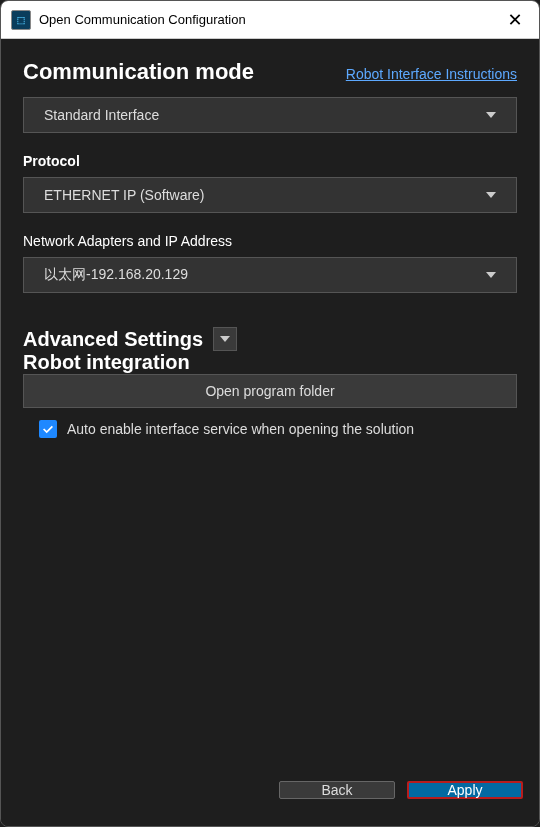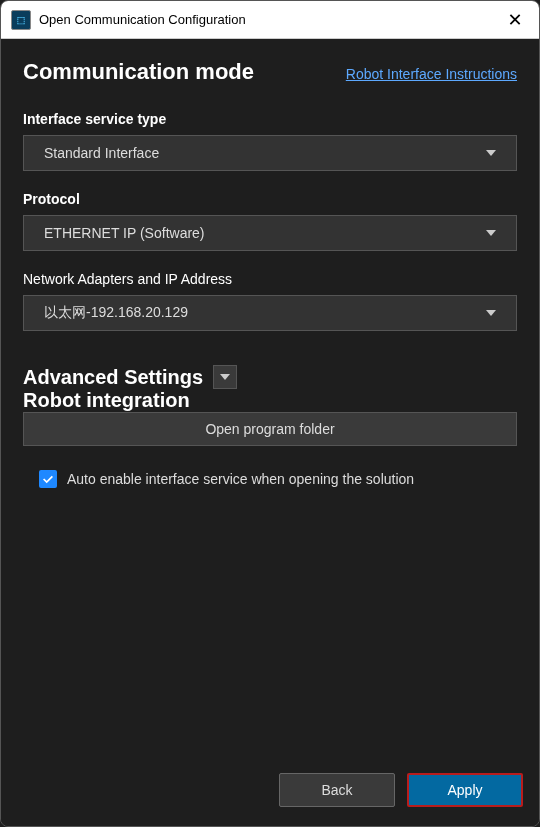--- a/index.html
+++ b/index.html
@@ -4,39 +4,39 @@
 <style>
 * { box-sizing: border-box; margin: 0; padding: 0; font-family: "Segoe UI", Arial, sans-serif; }
 body { background: #1e1e1e; width: 540px; height: 827px; overflow: hidden; }
 .window { width: 540px; height: 827px; background: #1e1e1e; border: 1px solid #555; border-radius: 8px; overflow: hidden; display: flex; flex-direction: column; }
 .titlebar { background: #fff; height: 38px; display: flex; align-items: center; padding: 0 10px; border-bottom: 1px solid #ccc; }
 .app-icon { width: 20px; height: 20px; background: #0a3d5c; border: 1px solid #888; border-radius: 2px; display: flex; align-items: center; justify-content: center; margin-right: 8px; }
 .app-icon-inner { color: #4fc3f7; font-size: 9px; font-weight: bold; }
 .titlebar-text { flex: 1; color: #000; font-size: 13px; }
 .close-btn { width: 28px; height: 28px; display: flex; align-items: center; justify-content: center; cursor: pointer; font-size: 18px; color: #000; }
 .content { flex: 1; background: #1e1e1e; padding: 20px 22px; display: flex; flex-direction: column; overflow: hidden; }
-.section-header { display: flex; align-items: baseline; justify-content: space-between; margin-bottom: 20px; }
+.section-header { display: flex; align-items: baseline; justify-content: space-between; margin-bottom: 12px; }
 .section-title { color: #fff; font-size: 22px; font-weight: bold; }
 .link { color: #5da9ff; text-decoration: underline; font-size: 14px; cursor: pointer; }
 .field-label { color: #fff; font-size: 14px; font-weight: bold; margin-bottom: 8px; margin-top: 6px; }
 .select { width: 100%; background: #333; border: 1px solid #555; color: #ddd; height: 36px; display: flex; align-items: center; justify-content: space-between; padding: 0 20px; font-size: 14px; cursor: pointer; margin-bottom: 14px; }
 .select .chev { width: 0; height: 0; border-left: 5px solid transparent; border-right: 5px solid transparent; border-top: 6px solid #ccc; }
 .adv-row { display: flex; align-items: center; gap: 10px; margin-top: 20px; margin-bottom: 0; }
 .adv-title { color: #fff; font-size: 20px; font-weight: bold; }
 .adv-toggle { width: 24px; height: 24px; background: #3a3a3a; border: 1px solid #555; display: flex; align-items: center; justify-content: center; cursor: pointer; }
 .adv-toggle .chev { width: 0; height: 0; border-left: 5px solid transparent; border-right: 5px solid transparent; border-top: 6px solid #ccc; }
 .subsection-title { color: #fff; font-size: 20px; font-weight: bold; margin-bottom: 0; }
-.full-btn { width: 100%; height: 34px; background: #3a3a3a; border: 1px solid #555; color: #ddd; font-size: 14px; display: flex; align-items: center; justify-content: center; cursor: pointer; margin-bottom: 24px; }
+.full-btn { width: 100%; height: 34px; background: #3a3a3a; border: 1px solid #555; color: #ddd; font-size: 14px; display: flex; align-items: center; justify-content: center; cursor: pointer; margin-bottom: 12px; }
 .check-row { display: flex; align-items: center; gap: 10px; padding-left: 16px; }
 .checkbox { width: 18px; height: 18px; background: #1e88ff; border-radius: 2px; display: flex; align-items: center; justify-content: center; cursor: pointer; }
 .checkbox svg { width: 14px; height: 14px; }
 .check-label { color: #ddd; font-size: 14px; }
 .spacer { flex: 1; }
 .footer { height: 58px; background: #1e1e1e; border-top: none; display: flex; justify-content: flex-end; align-items: center; gap: 12px; padding: 0 16px 14px 0; }
-.btn { width: 116px; height: 34px; display: flex; align-items: center; justify-content: center; font-size: 14px; cursor: pointer; border-radius: 2px; }
+.btn { width: 116px; height: 18px; display: flex; align-items: center; justify-content: center; font-size: 14px; cursor: pointer; border-radius: 2px; }
 .btn-back { background: #3a3a3a; border: 1px solid #666; color: #ddd; }
 .btn-apply { background: #0369a1; border: 2px solid #b91c1c; color: #fff; }
 </style>
 </head>
 <body>
 
 <div class="window">
 
   <div class="titlebar">
     <div class="app-icon">
@@ -46,21 +46,20 @@
     <div class="close-btn">✕</div>
   </div>
 
   <div class="content">
 
     <div class="section-header">
       <div class="section-title">Communication mode</div>
       <a class="link">Robot Interface Instructions</a>
     </div>
 
-    <div class="field-label">Interface service type</div>
     <div class="select">
       <span>Standard Interface</span>
       <span class="chev"></span>
     </div>
 
     <div class="field-label">Protocol</div>
     <div class="select">
       <span>ETHERNET IP (Software)</span>
       <span class="chev"></span>
     </div>

